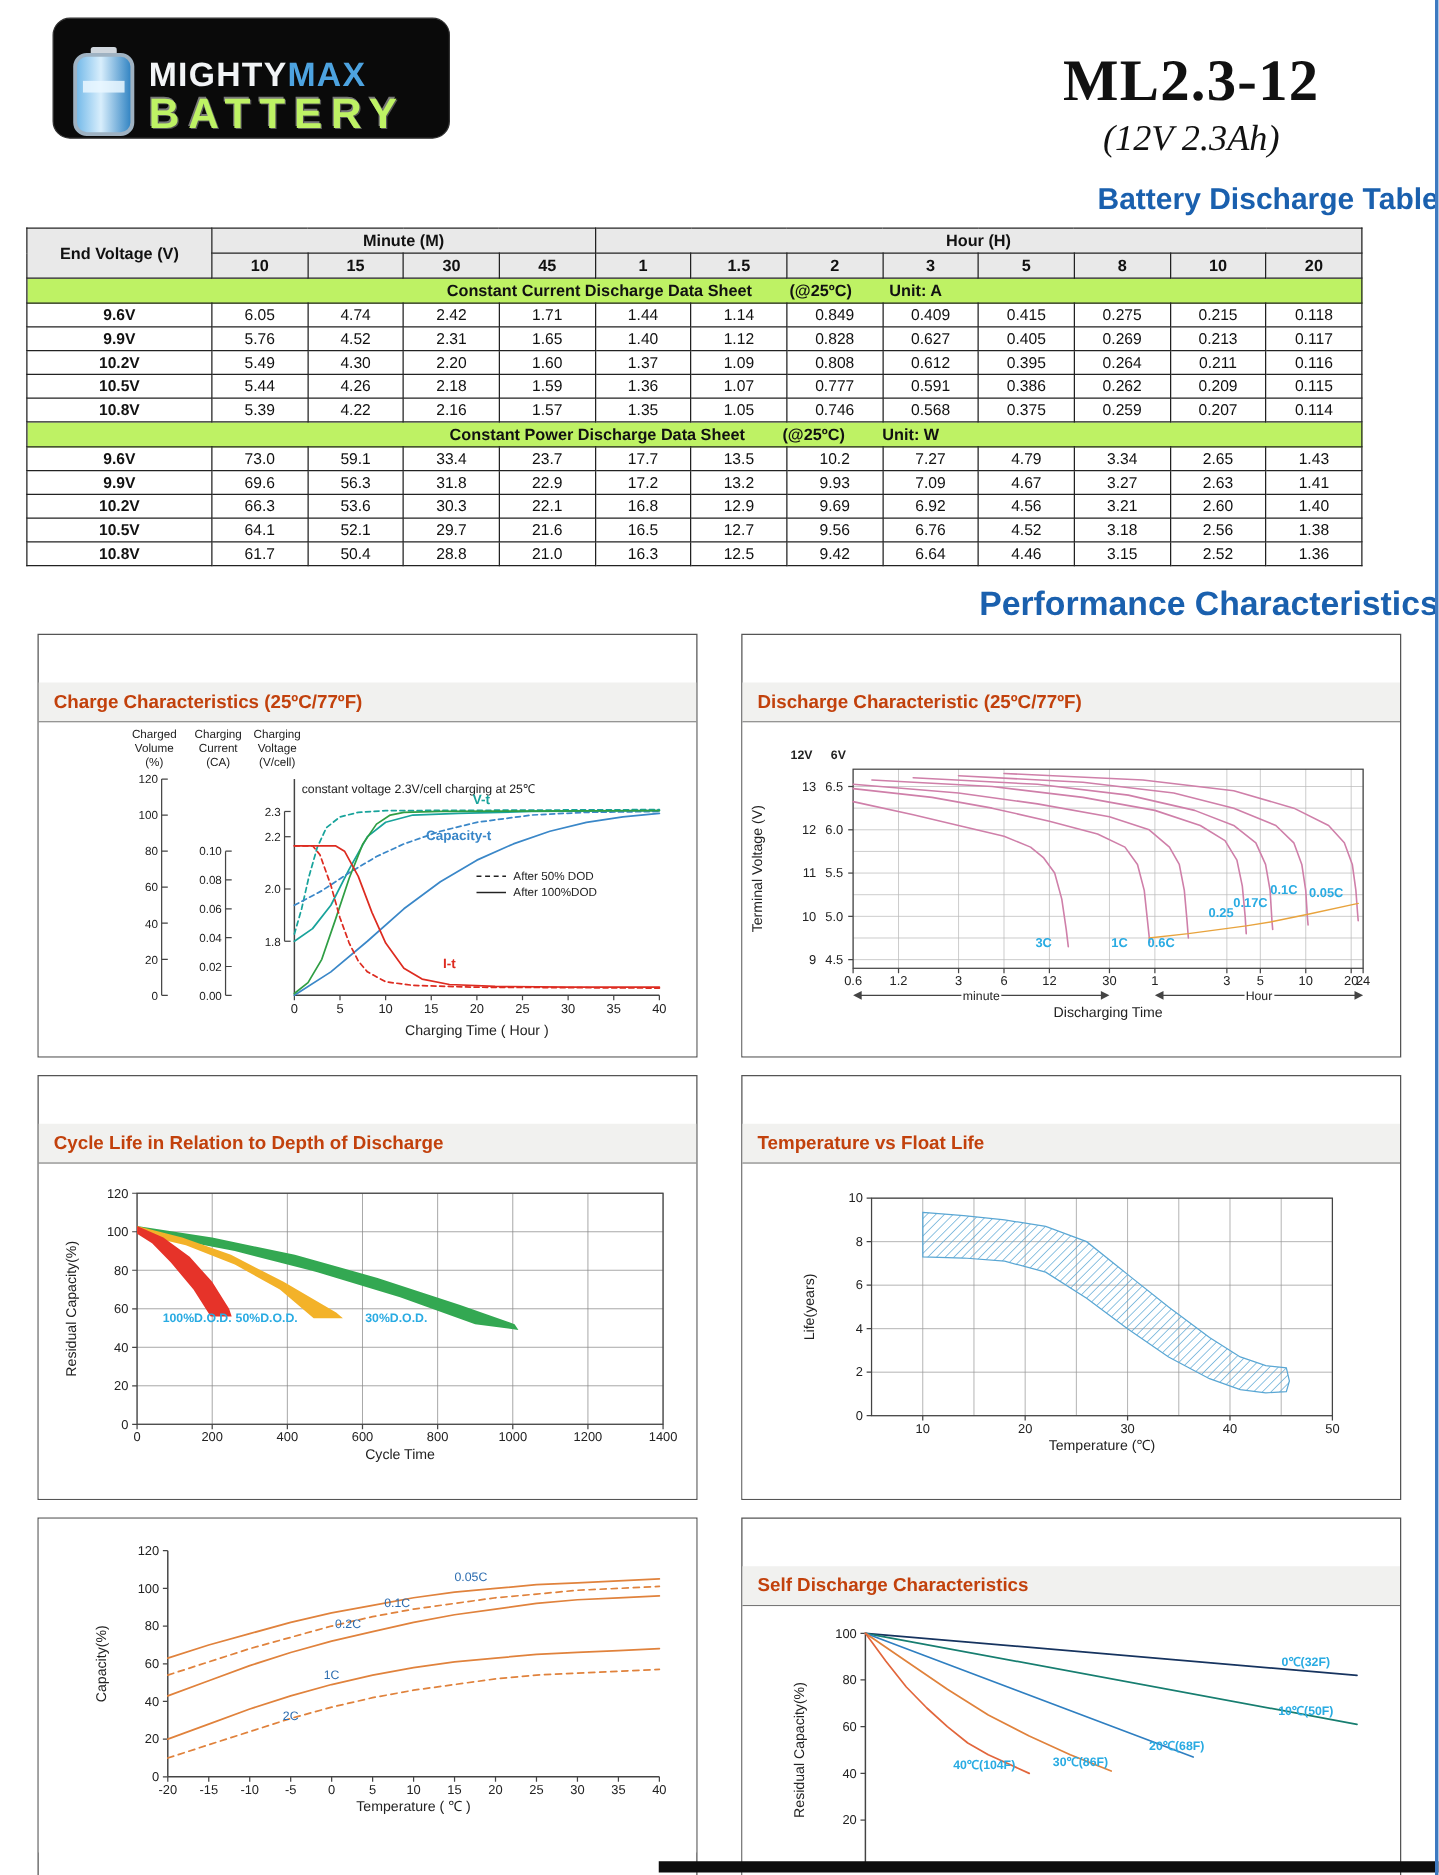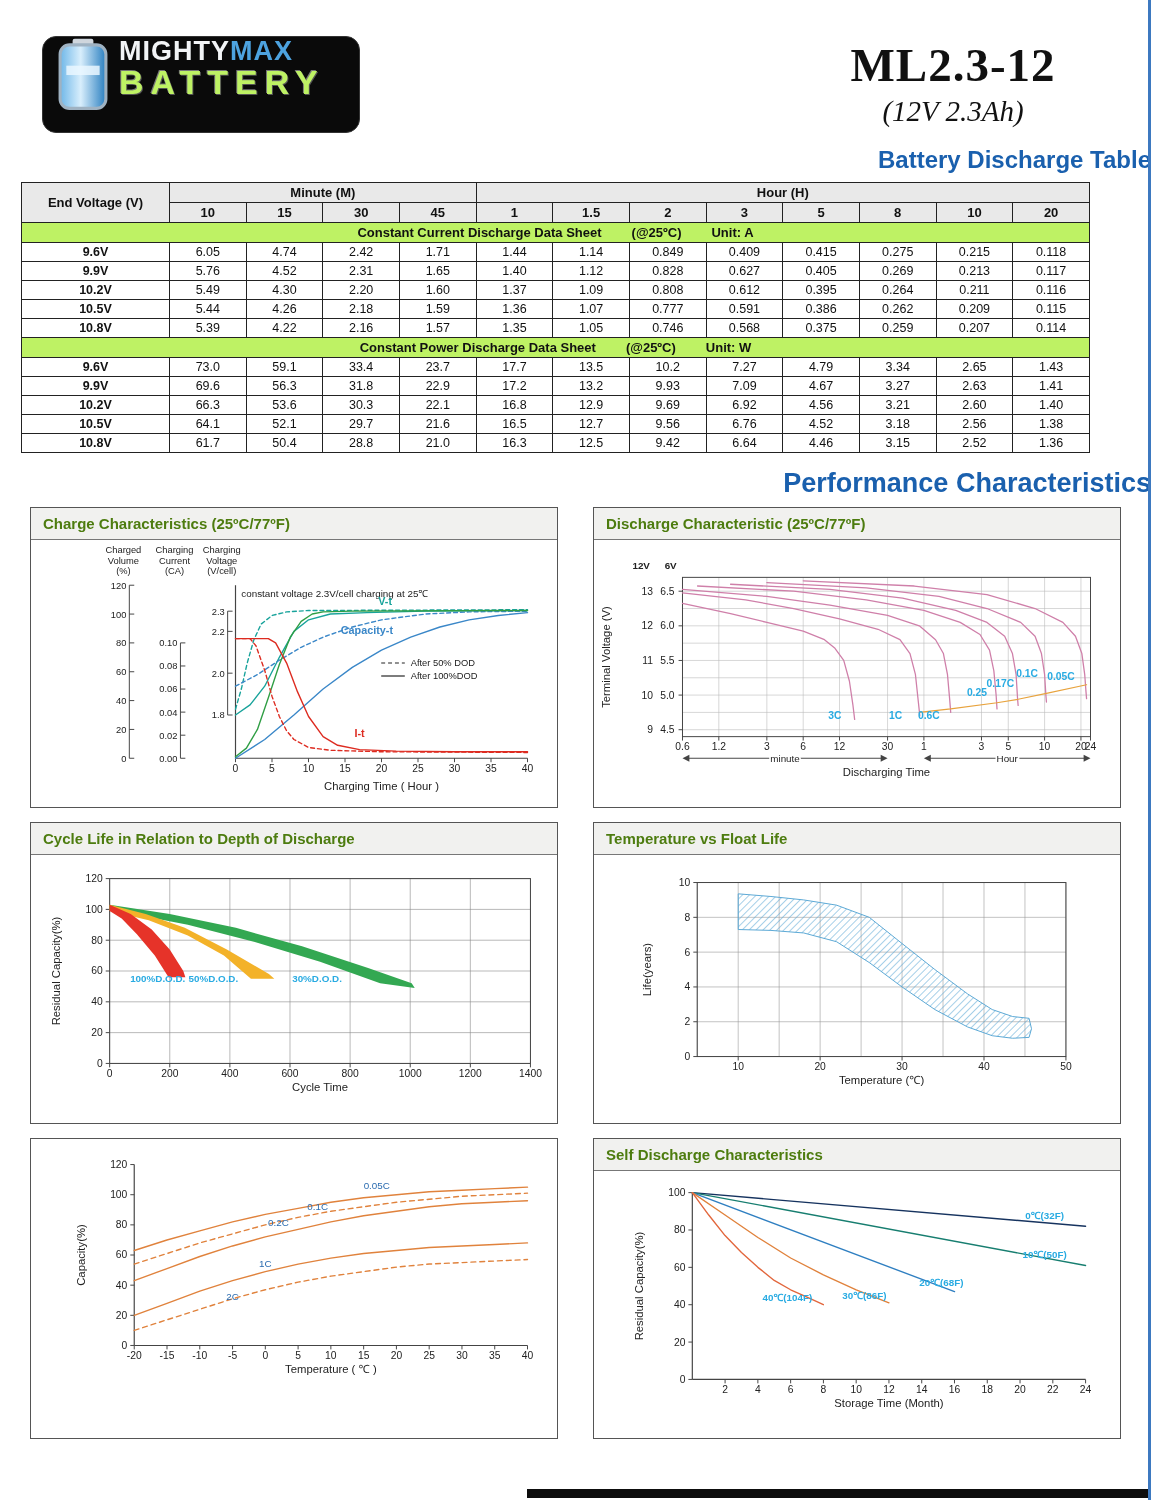--- a/index.html
+++ b/index.html
@@ -3,22 +3,22 @@
 <meta charset="utf-8">
 <style>
   * { box-sizing: border-box; }
   body { margin: 0; background: #fff; font-family: "Liberation Sans", sans-serif; color: #111; }
   .page { position: relative; width: 1151px; height: 1500px; background: #fff; overflow: hidden; }
   .edge { position: absolute; right: 0; top: 0; width: 3px; height: 100%; background: #3d79c0; }
   .footer-bar { position: absolute; left: 527px; right: 0; bottom: 2px; height: 9px; background: #0d0d0d; }
 
   
   .header { position: relative; height: 128px; }
-  .logo { position: absolute; left: 42px; top: 36px; width: 318px; height: 97px; background: #0a0a0a;
-          border-radius: 14px; display: flex; align-items: flex-start; padding: 0 14px; gap: 10px;
+  .logo { position: absolute; left: 42px; top: 14px; width: 318px; height: 97px; background: #0a0a0a;
+          border-radius: 14px; display: flex; align-items: flex-end; padding: 0 14px; gap: 10px;
           border: 1px solid #333; }
   .logo-text { line-height: 1.05; }
   .logo .l1 { font-size: 27px; font-weight: bold; letter-spacing: 1px; }
   .logo .mighty { color: #f2f4f6; }
   .logo .max { color: #4da3e0; }
   .logo .l2 { font-size: 34px; font-weight: bold; letter-spacing: 7px; color: #bef264;
               text-shadow: 1px 1px 0 #555, -1px -1px 0 #777; }
   .model-block { position: absolute; right: 48px; top: 38px; width: 300px; text-align: center;
                  font-family: "Liberation Serif", serif; }
   .model { font-size: 47px; font-weight: bold; letter-spacing: 1px; }
@@ -35,21 +35,21 @@
   .dtable .hdr th { background: #e9e9e9; font-weight: bold; font-size: 13px; }
   .dtable .corner { width: 148px; }
   .dtable .sec td { background: #bef264; font-weight: bold; font-size: 13px; }
   .dtable .sec .gap { margin-left: 30px; }
   .dtable .vcell { font-weight: bold; }
 
   
   .grid { display: grid; grid-template-columns: 528px 528px; column-gap: 35px; row-gap: 14px; margin: 6px 30px 0 30px; }
   .panel { border: 1px solid #555; background: #fff; }
   .panel-title { background: #f1f1ef; border-bottom: 1px solid #777; font-weight: bold; font-size: 15px;
-                 padding: 7px 12px; color: #4d7c0f; }
+                 padding: 7px 12px; color: #c2410c; margin-top: 38px; }
   .panel svg { display: block; width: 100%; height: auto; background: #fff; }
   svg text { font-family: "Liberation Sans", sans-serif; }
 </style>
 </head>
 <body>
 
 <div class="page">
 
   <div class="header">
     <div class="logo">

